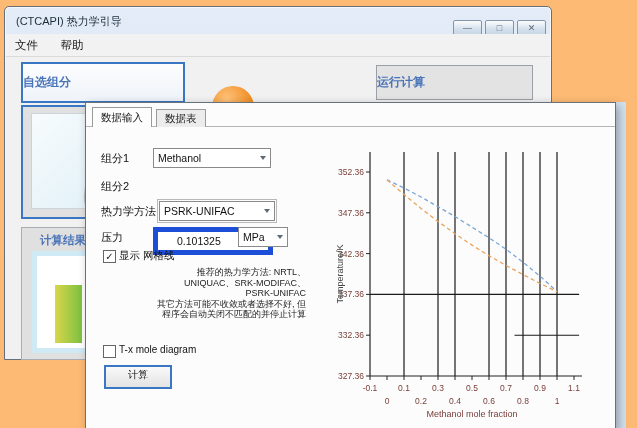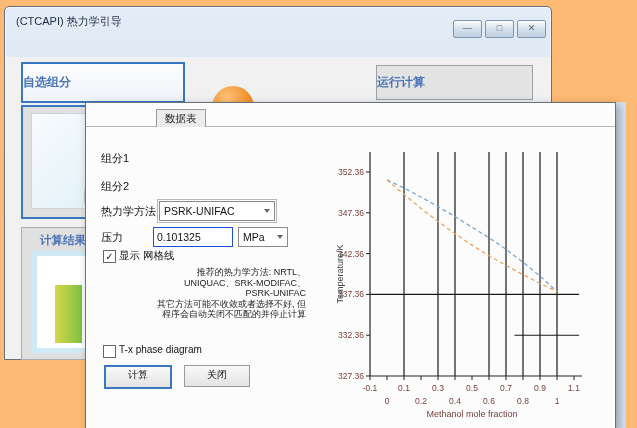--- a/index.html
+++ b/index.html
@@ -47,22 +47,22 @@
     border-bottom:none;}
   .tab.active{left:6px;top:4px;height:19px;line-height:19px;background:#fdfdfd;z-index:2;}
   .tab.inactive{left:70px;top:6px;height:17px;line-height:17px;background:#ececec;}
   .tab-line{position:absolute;left:0;right:0;top:23px;border-top:1px solid #b5b5b5;}
   .flabel{position:absolute;left:15px;font-size:11px;color:#111;}
   .combo{position:absolute;height:18px;background:#fff;border:1px solid #8a8a8a;
     font-size:10.5px;line-height:18px;padding-left:4px;color:#111;}
   .combo .tri{position:absolute;right:4px;top:7px;width:0;height:0;
     border-left:3.5px solid transparent;border-right:3.5px solid transparent;
     border-top:4.5px solid #606a74;}
-  .textbox{position:absolute;height:16px;background:#fff;border:1px solid #1d4ed8;
-    font-size:10.5px;padding:1px 3px;font-family:"Liberation Sans",sans-serif;color:#111;}
+  .textbox{position:absolute;height:16px;background:#fff;border:5px solid #1d4ed8;
+    font-size:10.5px;padding:1px 19px;font-family:"Liberation Sans",sans-serif;color:#111;}
   .chk{position:absolute;width:11px;height:11px;background:#fff;border:1px solid #666;
     font-size:10px;line-height:11px;text-align:center;color:#222;}
   .chk-label{position:absolute;font-size:10.5px;color:#111;}
   .note{position:absolute;left:15px;top:164px;width:205px;font-size:9px;line-height:10.5px;
     color:#222;white-space:pre-line;text-align:right;}
   .dlg-btn{position:absolute;width:64px;height:20px;font-size:10px;color:#111;text-align:center;
     line-height:18px;background:linear-gradient(#f9f9f9,#e3e3e3);border:1px solid #9a9a9a;}
   .dlg-btn.focused{border:2px solid #3a77c2;line-height:16px;}
   .chart{position:absolute;left:248px;top:36px;}
   svg text{font-family:"Liberation Sans",sans-serif;}
@@ -72,20 +72,24 @@
 
 <div id="screen">
 
   <div class="main-window">
     <div class="title-text">(CTCAPI) 热力学引导</div>
     <div class="win-controls">
       <div class="win-btn">—</div>
       <div class="win-btn">□</div>
       <div class="win-btn">✕</div>
     </div>
+    <div class="menu-bar">
+      <span class="menu-item">文件</span>
+      <span class="menu-item">帮助</span>
+    </div>
     <div class="client">
       <div class="nav-btn selected" style="left:15px;top:5px;">自选组分</div>
       <div class="nav-btn" style="left:370px;top:8px;">运行计算</div>
 
       <div class="panel panel1">
         <div class="panel1-img">
           <div class="sphere"></div>
         </div>
       </div>
 
@@ -97,23 +101,28 @@
         </div>
       </div>
     </div>
   </div>
 
   <div class="orange-sphere"></div>
   <div class="dialog-edge"></div>
 
   <div class="dialog">
     <div class="tab-line"></div>
+    <div class="tab active">数据输入</div>
     <div class="tab inactive">数据表</div>
 
     <div class="flabel" style="top:48px;">组分1</div>
+    <div class="combo" style="left:67px;top:45px;width:112px;">
+      <span>Methanol</span>
+      <span class="tri"></span>
+    </div>
 
     <div class="flabel" style="top:76px;">组分2</div>
 
     <div class="flabel" style="top:101px;">热力学方法</div>
     <div class="combo" style="left:73px;top:98px;width:110px;outline:1px solid #b8b8b8;outline-offset:1px;">
       <span>PSRK-UNIFAC</span>
       <span class="tri"></span>
     </div>
 
     <div class="flabel" style="top:127px;">压力</div>
@@ -126,24 +135,23 @@
     <div class="chk" style="left:17px;top:147px;">✓</div>
     <div class="chk-label" style="left:33px;top:146px;">显示 网格线</div>
 
     <div class="note">推荐的热力学方法: NRTL、
 UNIQUAC、SRK-MODIFAC、
 PSRK-UNIFAC
 其它方法可能不收敛或者选择不好, 但
 程序会自动关闭不匹配的并停止计算</div>
 
     <div class="chk" style="left:17px;top:242px;"></div>
-    <div class="chk-label" style="left:33px;top:241px;font-size:10px;">T-x phase diagram</div>
+    <div class="chk-label" style="left:33px;top:241px;font-size:10px;">T-x mole diagram</div>
 
     <div class="dlg-btn focused" style="left:18px;top:262px;">计算</div>
-    <div class="dlg-btn" style="left:98px;top:262px;">关闭</div>
 
     <svg class="chart" width="278" height="286">
         <line x1="70" y1="13" x2="70" y2="237" stroke="#1a1a1a" stroke-width="1.2"></line>
         <line x1="104" y1="13" x2="104" y2="237" stroke="#1a1a1a" stroke-width="1.2"></line>
         <line x1="120.99999999999999" y1="13" x2="120.99999999999999" y2="237" stroke="#1a1a1a" stroke-width="1.2"></line>
         <line x1="155" y1="13" x2="155" y2="237" stroke="#1a1a1a" stroke-width="1.2"></line>
         <line x1="171.99999999999997" y1="13" x2="171.99999999999997" y2="237" stroke="#1a1a1a" stroke-width="1.2"></line>
         <line x1="188.99999999999997" y1="13" x2="188.99999999999997" y2="237" stroke="#1a1a1a" stroke-width="1.2"></line>
         <line x1="205.99999999999997" y1="13" x2="205.99999999999997" y2="237" stroke="#1a1a1a" stroke-width="1.2"></line>
         <line x1="223" y1="13" x2="223" y2="237" stroke="#1a1a1a" stroke-width="1.2"></line>

